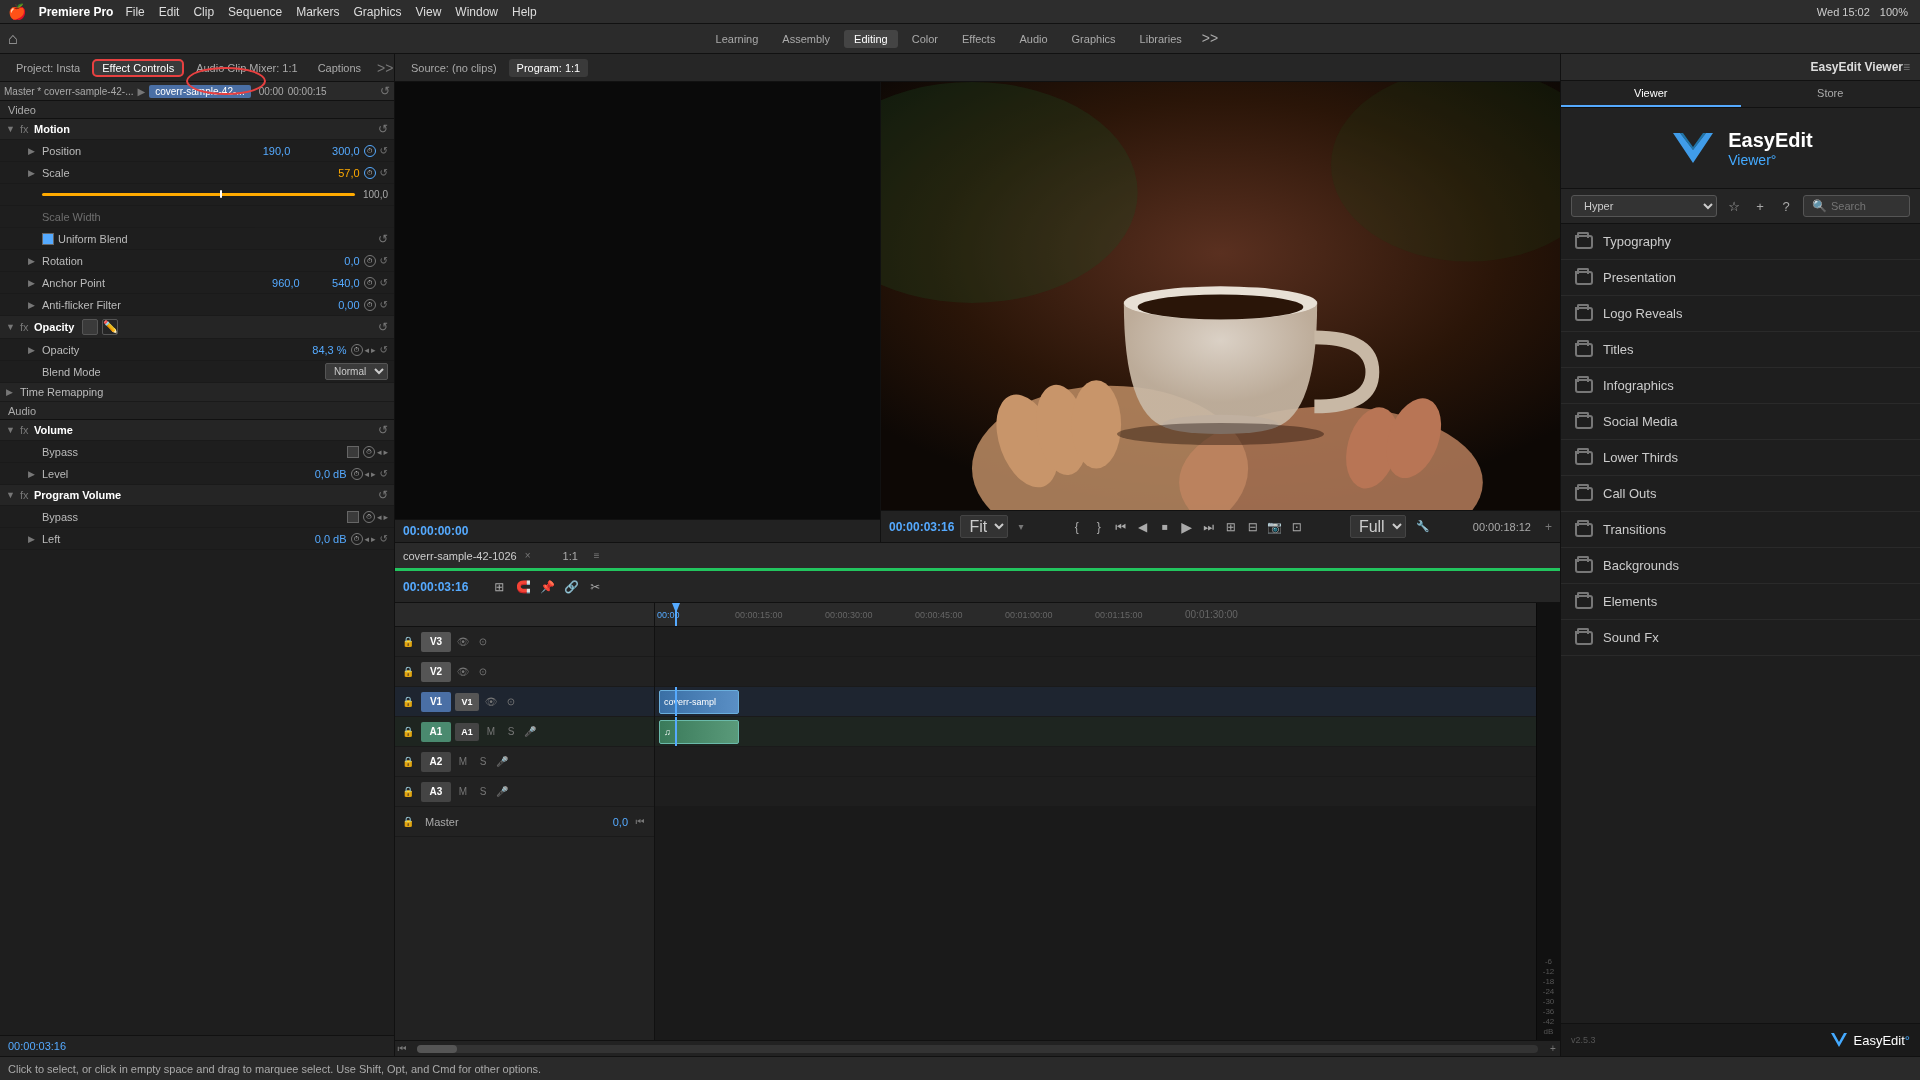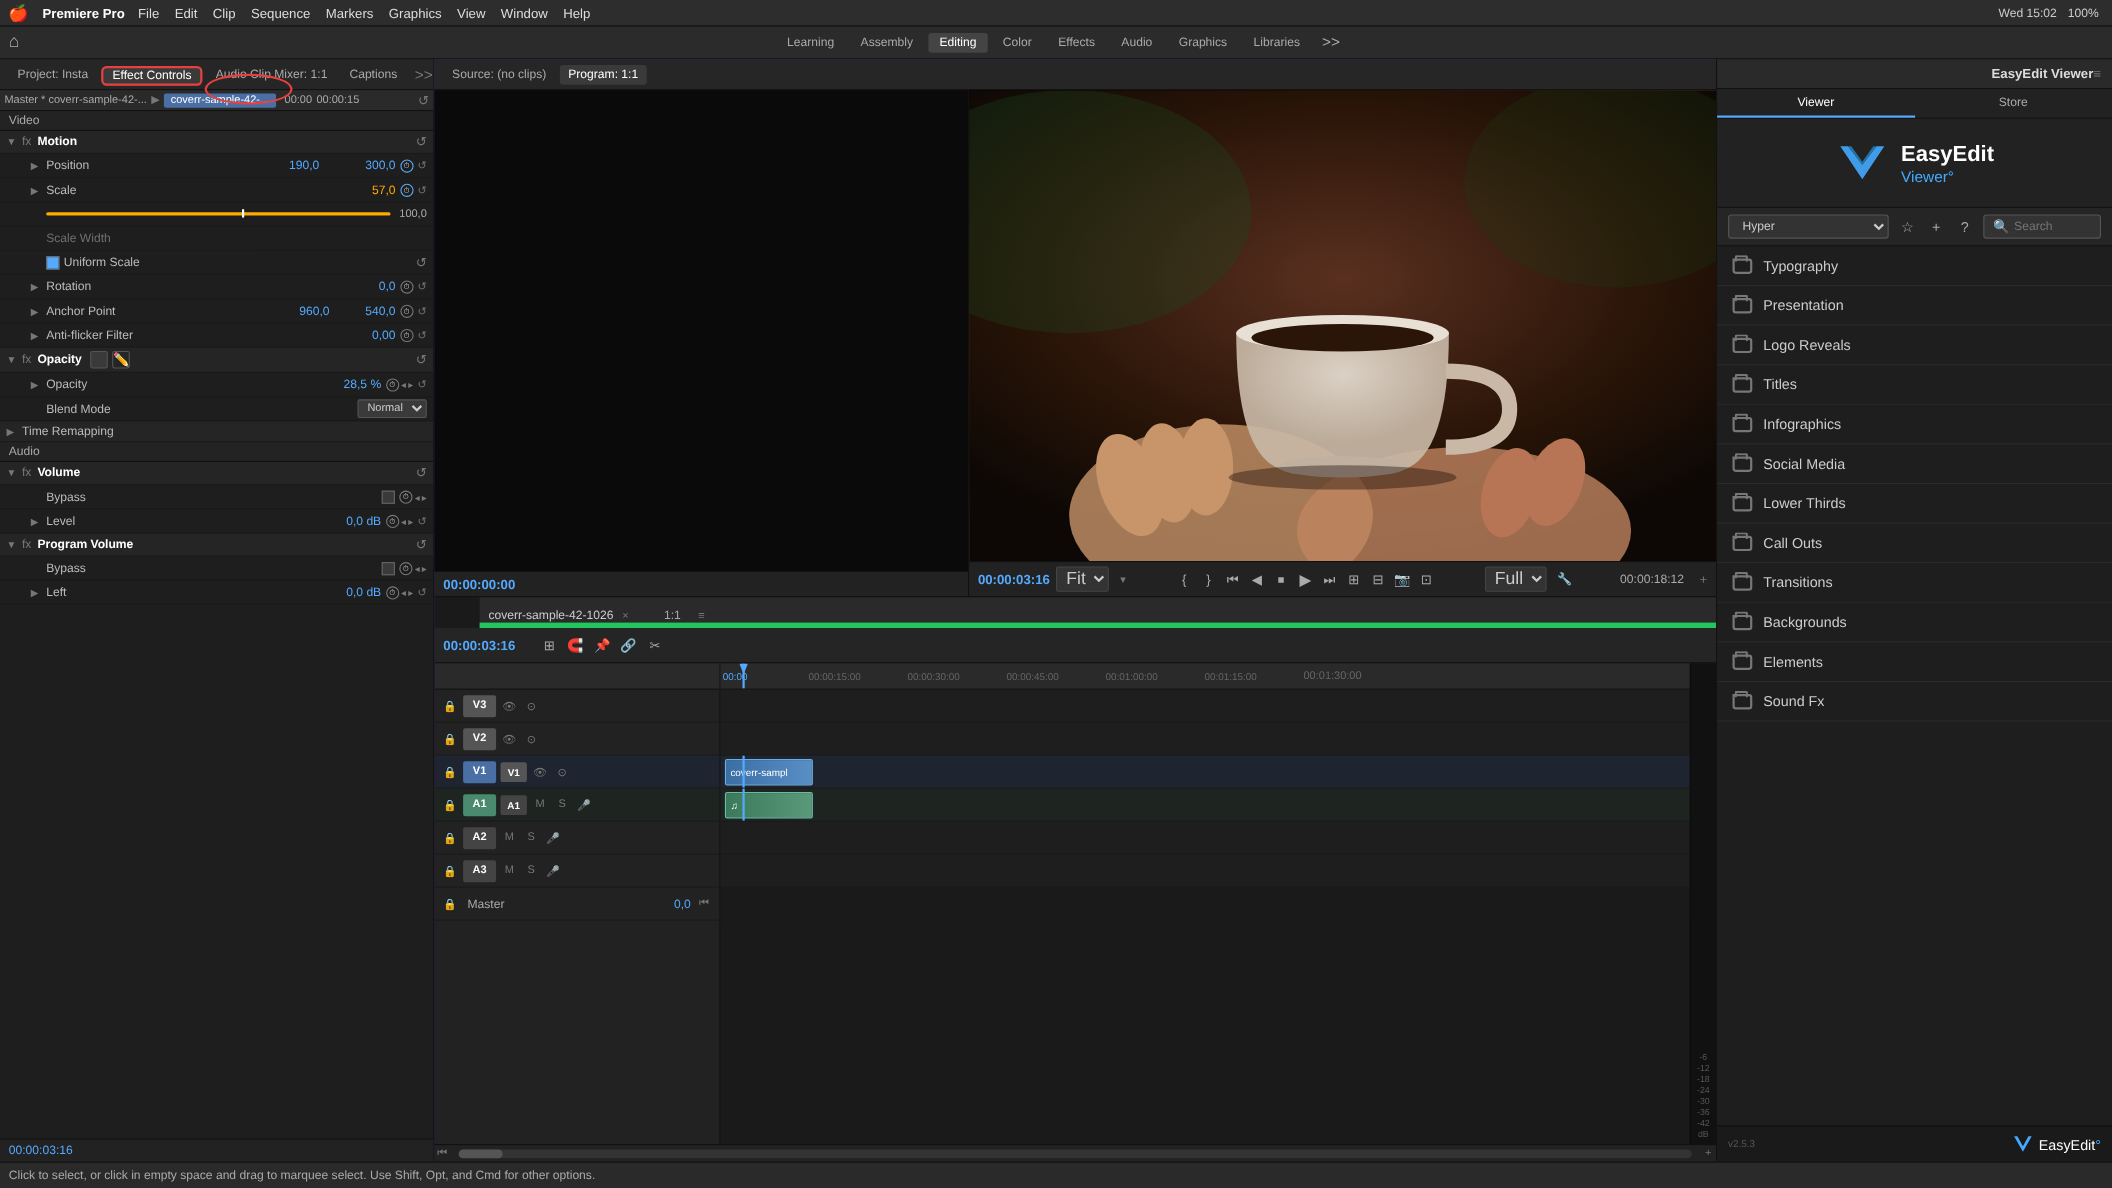--- a/index.html
+++ b/index.html
@@ -321,25 +321,24 @@
       flex: 1;
       background: #1a1a1a;
       border-top: 1px solid #111;
       display: flex;
       flex-direction: column;
     }
     .timeline-header {
       background: #2a2a2a;
       height: 28px;
       display: flex;
-      align-items: flex-end;
+      align-items: center;
       padding: 0 8px;
-      border-bottom: 5px solid #22c55e;
+      border-bottom: 3px solid #22c55e;
       gap: 8px;
-      margin-left: 41px;
     }
     .timeline-tab {
       font-size: 11px;
       color: #ccc;
     }
     .timeline-tab-close {
       font-size: 10px;
       color: #777;
       cursor: pointer;
     }
@@ -842,21 +841,21 @@
 
       <div class="property-row sub-row" style="opacity:0.5;">
         <span class="property-expand"></span>
         <span class="property-name">Scale Width</span>
       </div>
 
       <div class="property-row sub-row">
         <span style="width:14px;"></span>
         <div class="checkbox-row">
           <div class="prop-checkbox checked"></div>
-          <span class="property-name">Uniform Scale</span>
+          <span class="property-name">Uniform Blend</span>
         </div>
         <span style="margin-left:auto;color:#777;font-size:12px;">↺</span>
       </div>
 
       <div class="property-row sub-row">
         <span class="property-expand">▶</span>
         <span class="property-name">Rotation</span>
         <span class="property-value">0,0</span>
         <div class="property-controls">
           <span class="stopwatch-icon">⏱</span>
@@ -892,21 +891,21 @@
         <div style="display:flex;gap:4px;margin-left:8px;">
           <div style="width:16px;height:16px;background:#3a3a3a;border:1px solid #555;border-radius:2px;cursor:pointer;"></div>
           <div style="width:16px;height:16px;background:transparent;border:1px solid #555;border-radius:2px;cursor:pointer;">✏️</div>
         </div>
         <span style="margin-left:auto;color:#777;font-size:12px;cursor:pointer;">↺</span>
       </div>
 
       <div class="property-row sub-row">
         <span class="property-expand">▶</span>
         <span class="property-name">Opacity</span>
-        <span class="property-value">28,5 %</span>
+        <span class="property-value">84,3 %</span>
         <div class="property-controls">
           <span class="stopwatch-icon">⏱</span>
           <span class="arrow-btn">◂</span>
           <span class="arrow-btn">▸</span>
           <span class="reset-btn">↺</span>
         </div>
       </div>
 
       <div class="property-row sub-row">
         <span class="property-expand"></span>

